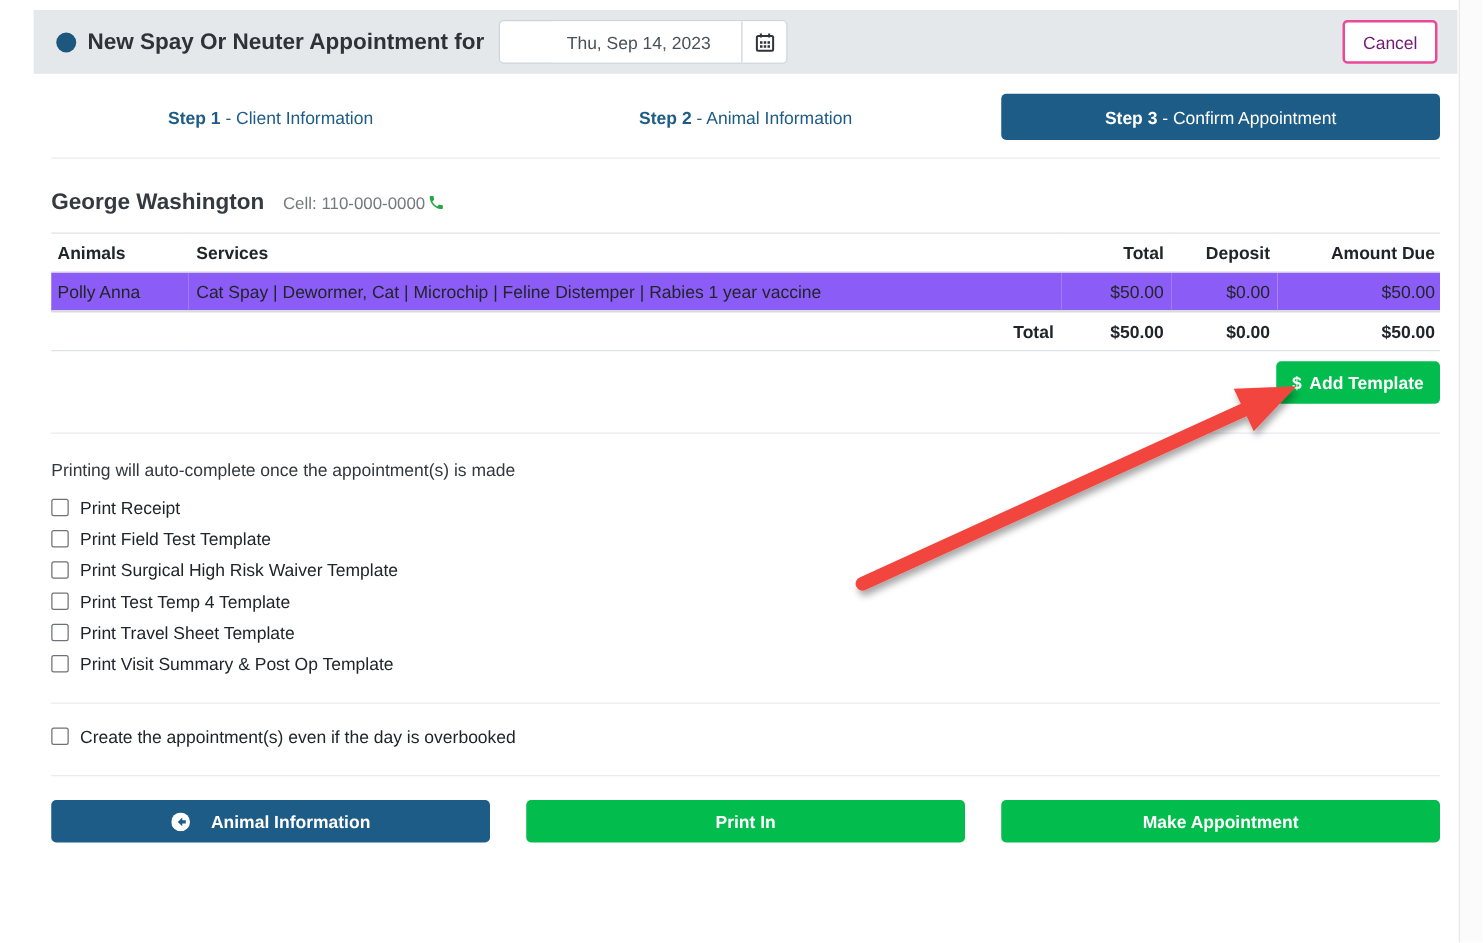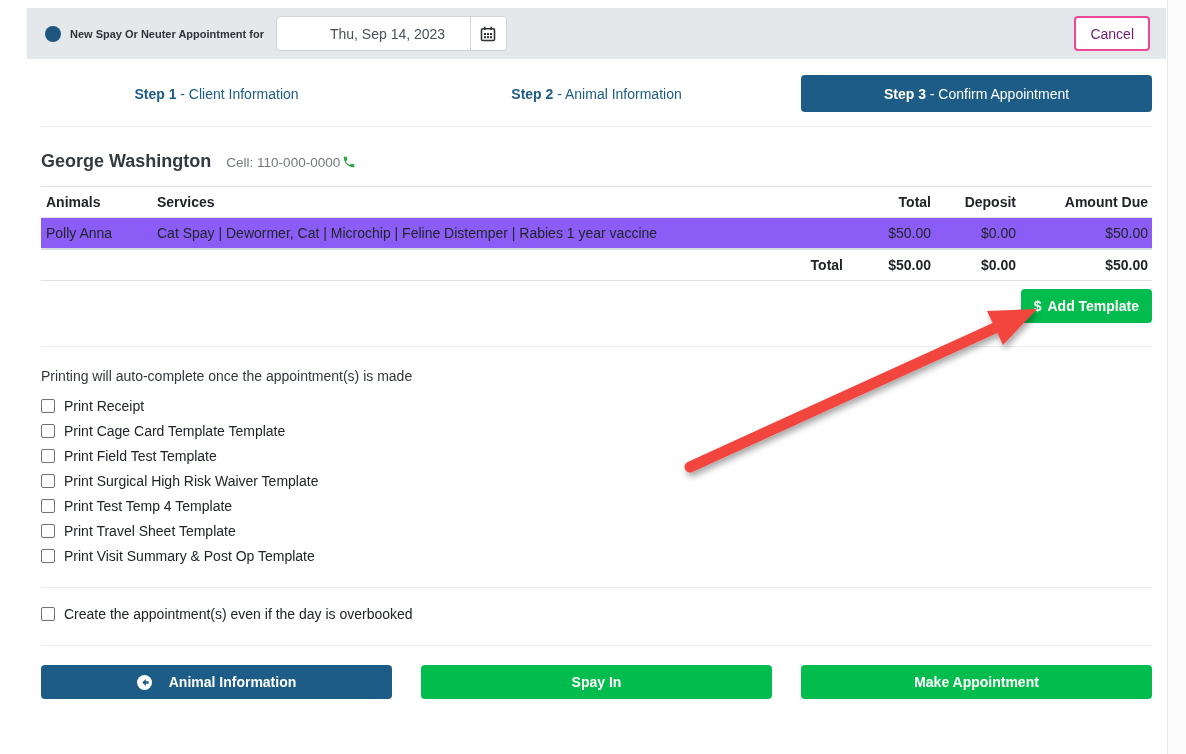--- a/index.html
+++ b/index.html
@@ -10,21 +10,21 @@
     font-family:"Liberation Sans", sans-serif; font-size:14px;
   }
   .right-strip { position:absolute; top:0; right:0; width:19px; height:754px;
     background:#fbfbfb; border-left:1px solid #e9e9e9; }
   .container { position:absolute; left:27px; top:0; width:1139px; }
 
   
   .header-bar { margin-top:8px; height:51px; background:#e4e8eb;
     display:flex; align-items:center; padding:0 16px 0 18px; }
   .dot { width:16px; height:16px; border-radius:50%; background:#1d567f; margin-right:9px; flex:none; }
-  .title { font-size:11px; font-weight:bold; color:#2e3338; margin:0 12px 0 0; white-space:nowrap; }
+  .title { font-size:18px; font-weight:bold; color:#2e3338; margin:0 12px 0 0; white-space:nowrap; }
   .date-group { display:flex; height:35px; border:1px solid #ced4da; border-radius:4px;
     background:#fff; overflow:hidden;padding-left:41px; }
   .date-input { border:none; outline:none; width:152px; padding:0 12px; font-size:14px;
     color:#495057; font-family:inherit; background:#fff; }
   .date-btn { width:36px; border:none; border-left:1px solid #ced4da; background:#fff;
     display:flex; align-items:center; justify-content:center; cursor:pointer; padding:0; }
   .spacer { flex:1; }
   .cancel-btn { height:35px; padding:0 14px; background:#fff; border:2px solid #ec4899;
     border-radius:4px; font-size:14px; color:#701a75; cursor:pointer; font-family:inherit; }
 
@@ -181,24 +181,20 @@
   <hr class="divider after-deposit">
 
   <div class="note">Printing will auto-complete once the appointment(s) is made</div>
   <div class="print-list">
     <label class="check-row">
       <input type="checkbox" style="">
       <span>Print Receipt</span>
     </label>
     <label class="check-row">
       <input type="checkbox" style="">
-      <span>Print Cage Card Template Template</span>
-    </label>
-    <label class="check-row">
-      <input type="checkbox" style="">
       <span>Print Field Test Template</span>
     </label>
     <label class="check-row">
       <input type="checkbox" style="">
       <span>Print Surgical High Risk Waiver Template</span>
     </label>
     <label class="check-row">
       <input type="checkbox" style="">
       <span>Print Test Temp 4 Template</span>
     </label>
@@ -225,21 +221,21 @@
     <button class="btn btn-blue">
       <span style="display:flex">
         <svg width="15" height="15" viewBox="0 0 16 16">
           <circle cx="8" cy="8" r="8" fill="#ffffff"></circle>
           <path d="M9.4 4.2 5.6 8l3.8 3.8V9.3h3V6.7h-3z" fill="#1d5c87"></path>
         </svg>
       </span>
       <span>Animal Information</span>
     </button>
     <button class="btn btn-green">
-      <span>Spay In</span>
+      <span>Print In</span>
     </button>
     <button class="btn btn-green">
       <span>Make Appointment</span>
     </button>
   </div>
 </div>
 
 <svg class="arrow-overlay" width="1186" height="754" viewBox="0 0 1186 754">
   <g filter="url(#ashadow)">
     <line x1="690" y1="467" x2="995" y2="328" stroke="#f2453d" stroke-width="11" stroke-linecap="round"></line>

